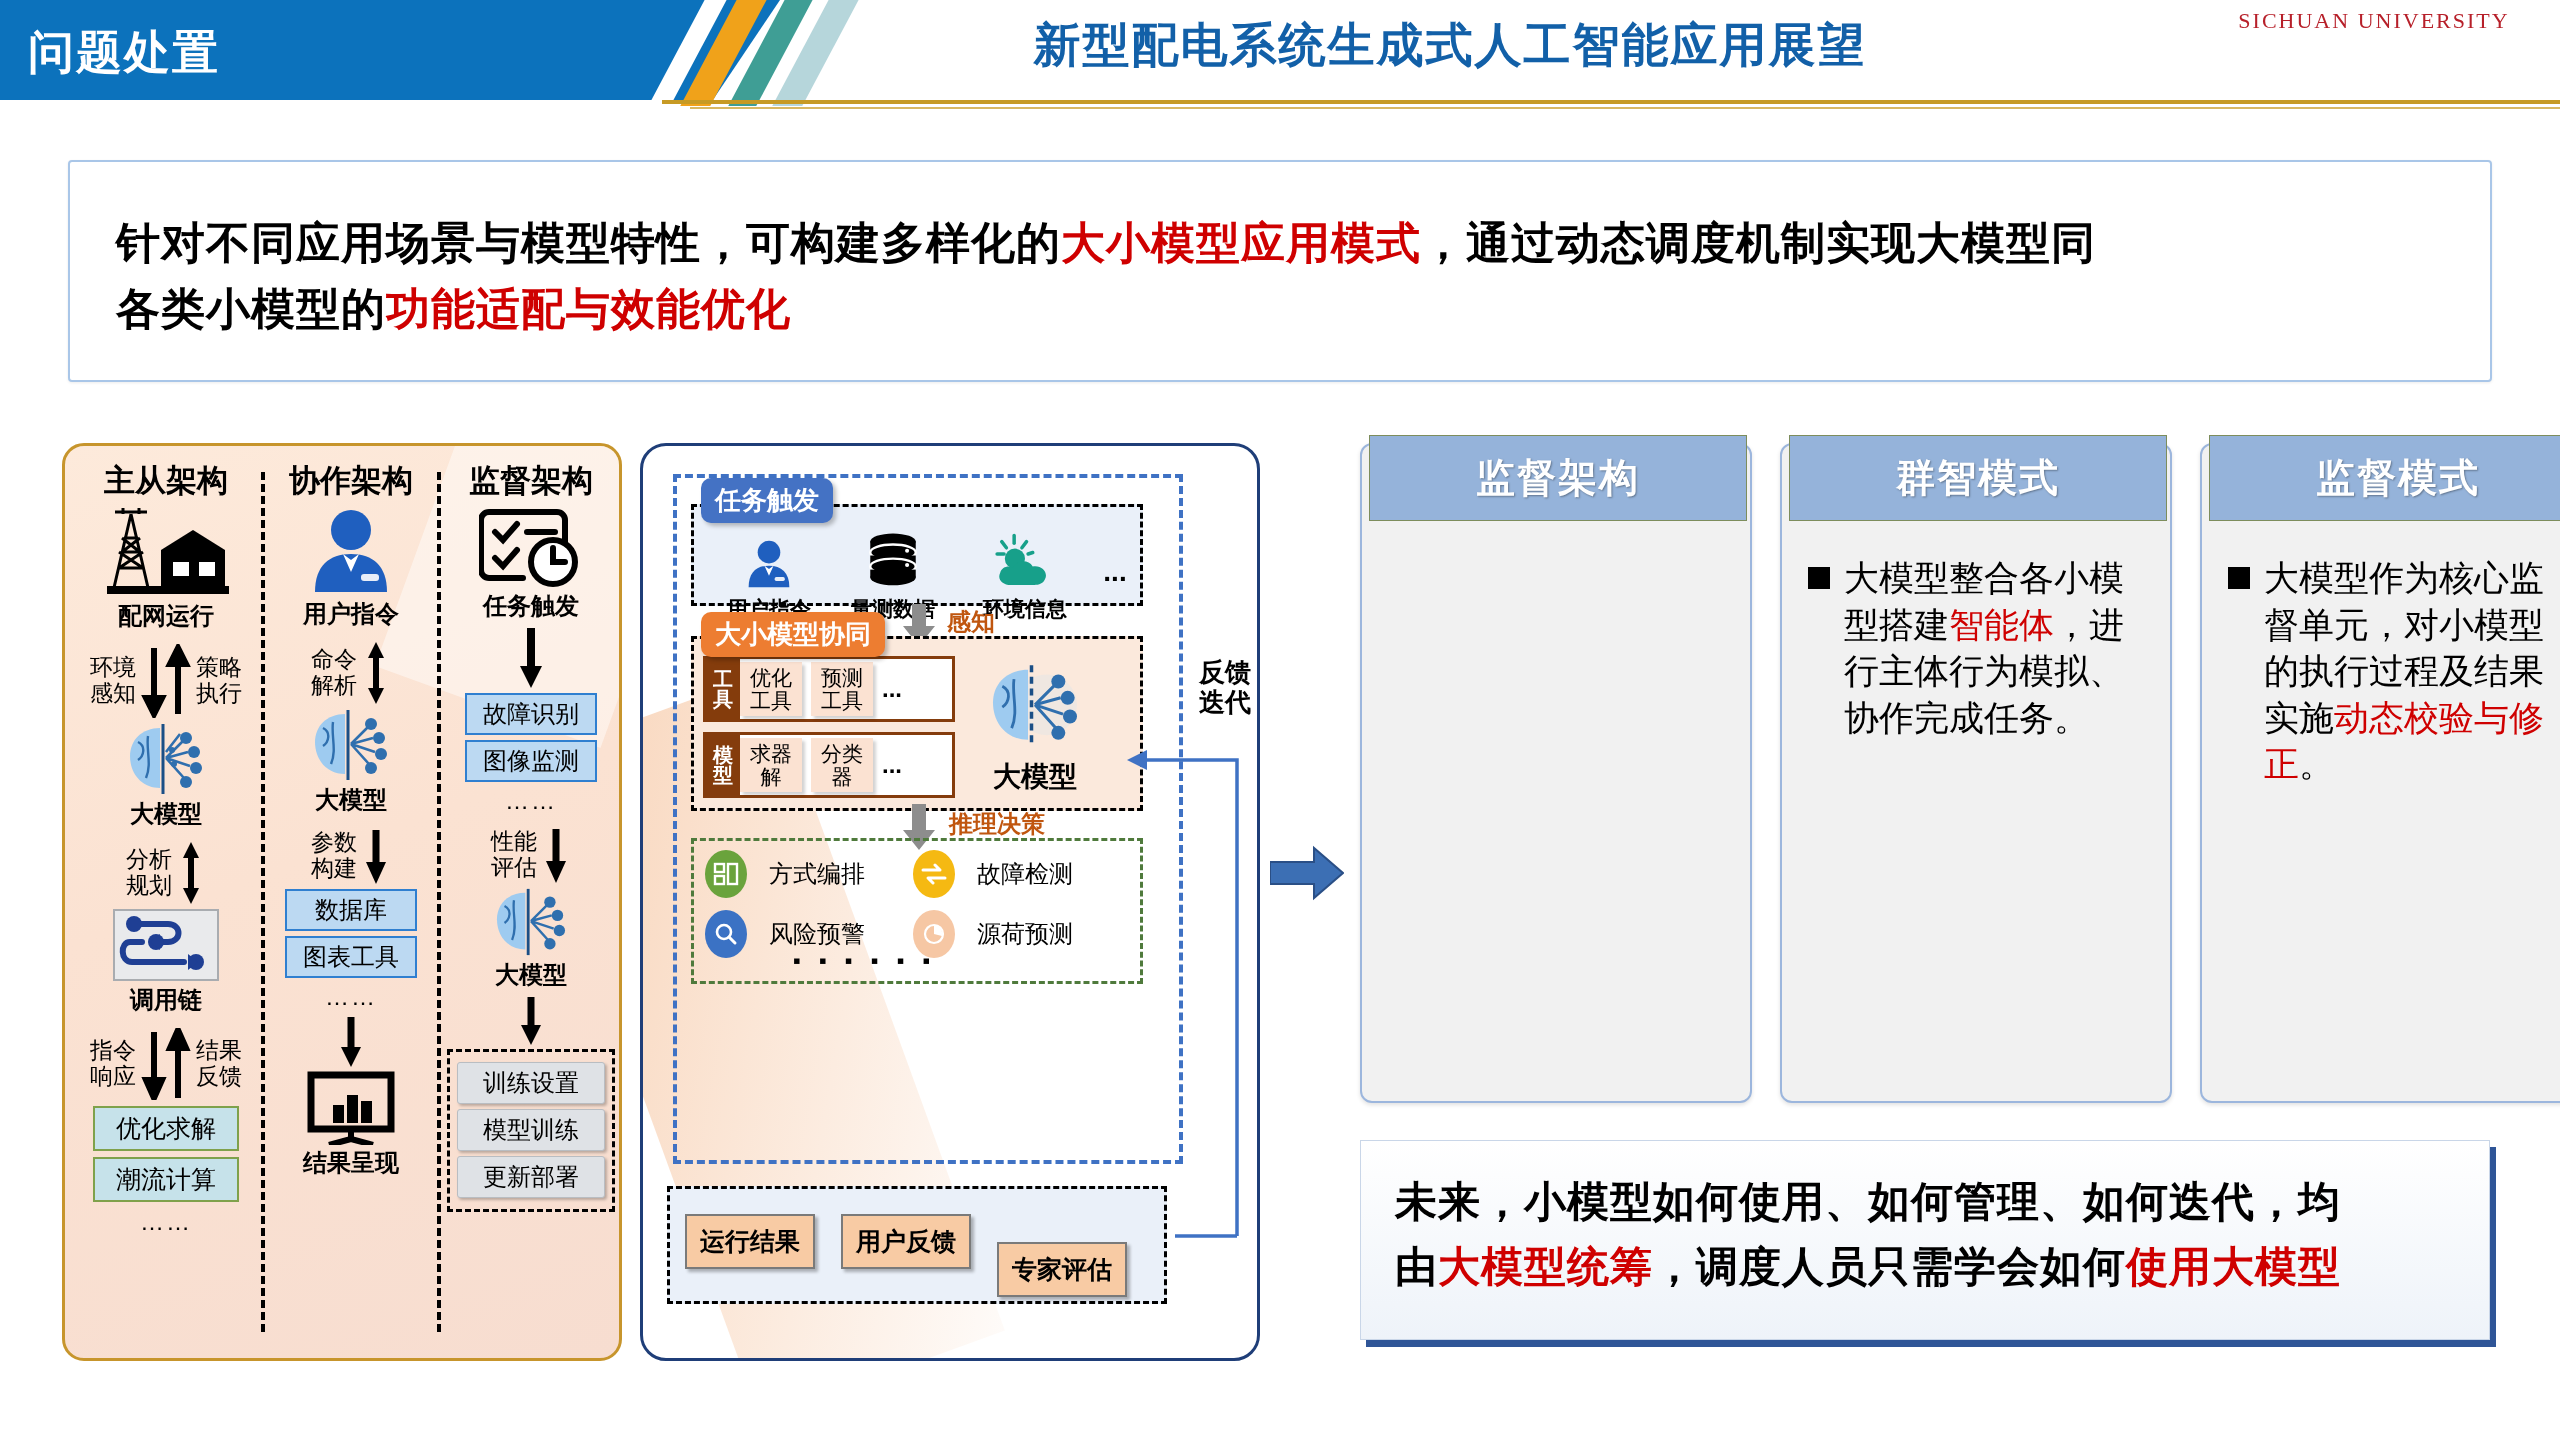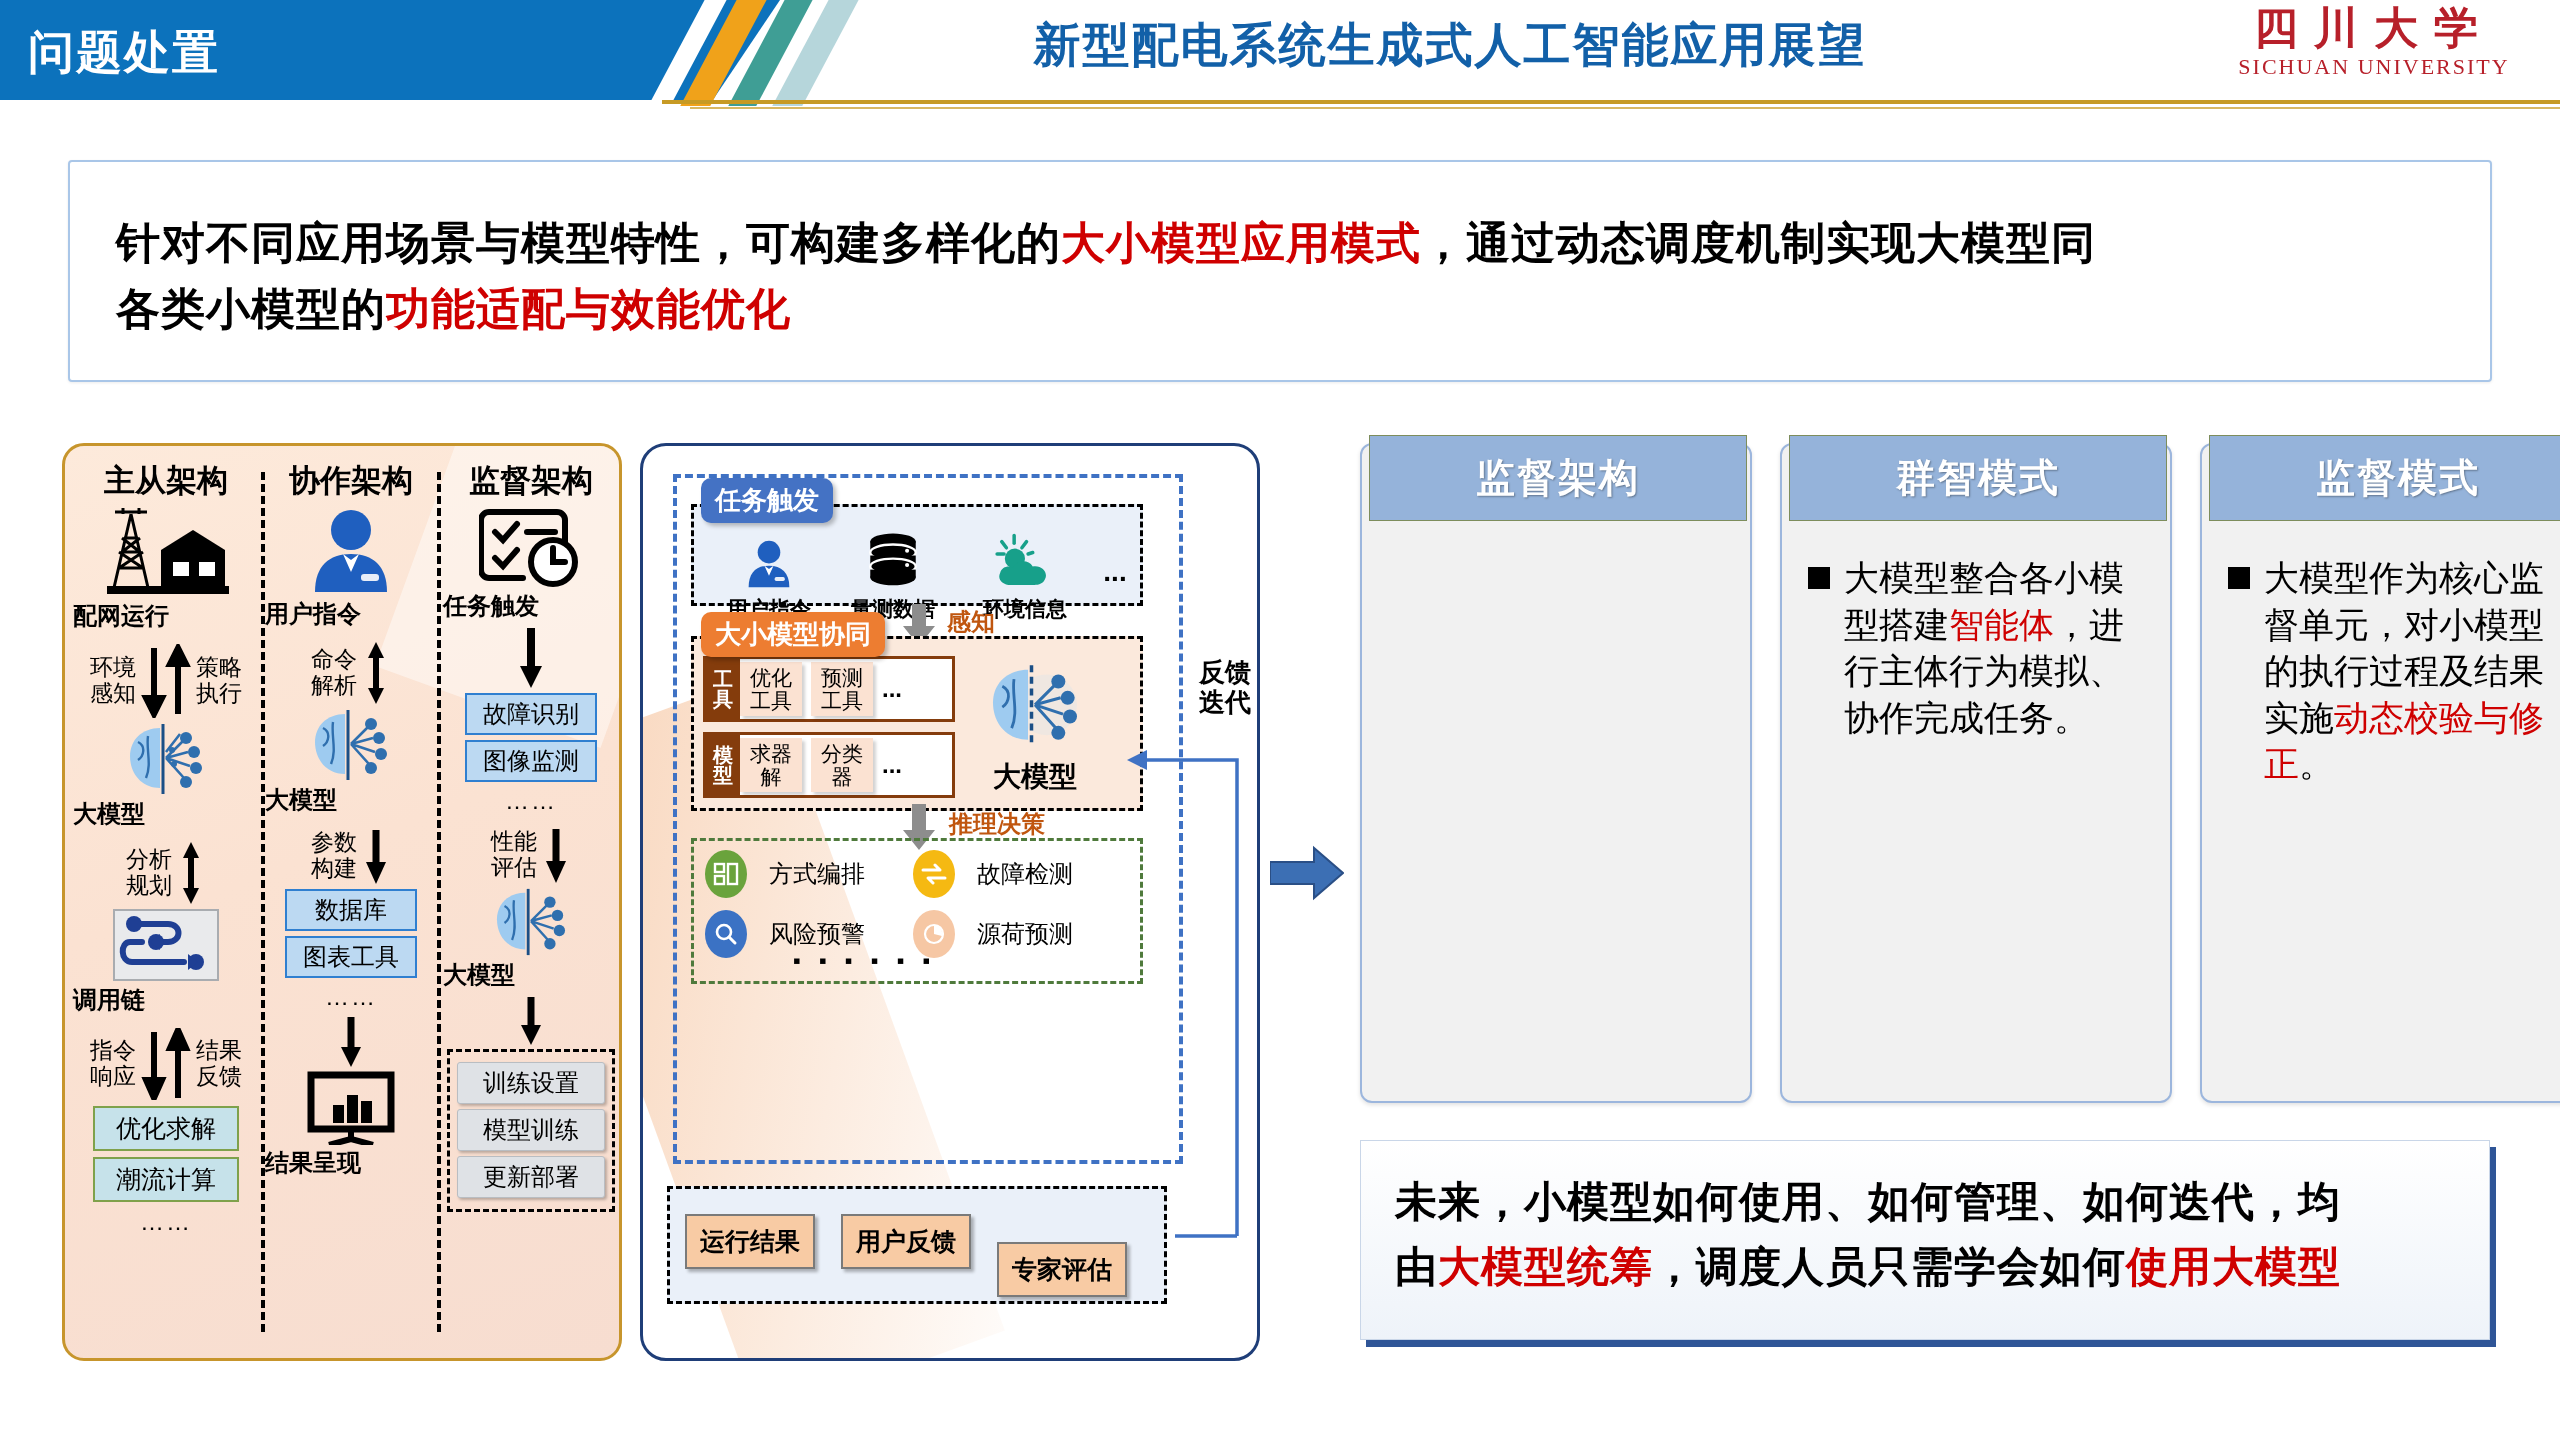--- a/index.html
+++ b/index.html
@@ -45,21 +45,21 @@
   .arch-gloss{position:absolute;right:-40px;top:-30px;width:240px;height:300px;
       background:rgba(255,255,255,.45);transform:rotate(20deg);}
   .arch-col{position:absolute;top:10px;height:900px;}
   .c1{left:8px;width:186px;}
   .c2{left:200px;width:172px;}
   .c3{left:378px;width:176px;}
   .divider{position:absolute;top:26px;height:860px;width:0;
       border-left:4px dashed #000;}
   .d1{left:196px;} .d2{left:372px;}
   .arch-h{text-align:center;font-size:31px;font-weight:bold;color:#000;margin-top:4px;}
-  .arch-lbl{font-size:24px;font-weight:bold;color:#000;margin-top:2px;}
+  .arch-lbl{text-align:center;font-size:24px;font-weight:bold;color:#000;margin-top:2px;}
   .icn{display:block;margin:4px auto 0 auto;}
   .flowrow{display:flex;align-items:center;justify-content:center;gap:4px;margin-top:12px;}
   .flowtxt{font-size:23px;color:#000;line-height:1.12;text-align:center;}
   .minibox{margin:5px auto;width:128px;text-align:center;font-size:24px;color:#000;
       border:2px solid #2f7fd0;background:#bcd9f2;padding:3px 0;}
   .greenbox{margin:6px auto;width:142px;text-align:center;font-size:25px;color:#000;
       border:2px solid #7fa14b;background:#c6e2ea;padding:4px 0;}
   .graybox{margin:5px auto;width:146px;text-align:center;font-size:24px;color:#000;
       border:1px solid #b9bdc2;background:#dfe2e6;padding:4px 0;border-radius:3px;
       box-shadow:2px 2px 3px rgba(0,0,0,.25);}
@@ -137,21 +137,20 @@
   <div class="stripes">
     <div class="stripe s0"></div>
       <div class="stripe s1"></div>
     <div class="stripe s2"></div>
       <div class="stripe s3"></div>
   </div>
   <div class="hdr-title-main">新型配电系统生成式人工智能应用展望</div>
   <div class="hdr-rule"></div>
   <div class="hdr-rule2"></div>
   <div class="logo">
-    <div class="logo-cn">四川大学</div>
     <div class="logo-en">SICHUAN UNIVERSITY</div>
   </div>
 </div>
 
 <div class="stmt">
   <p>
     <span>针对不同应用场景与模型特性，可构建多样化的</span><span class="red">大小模型应用模式</span><span>，通过动态调度机制实现大模型同</span><br>
     <span>各类小模型的</span><span class="red">功能适配与效能优化</span>
   </p>
 </div>

